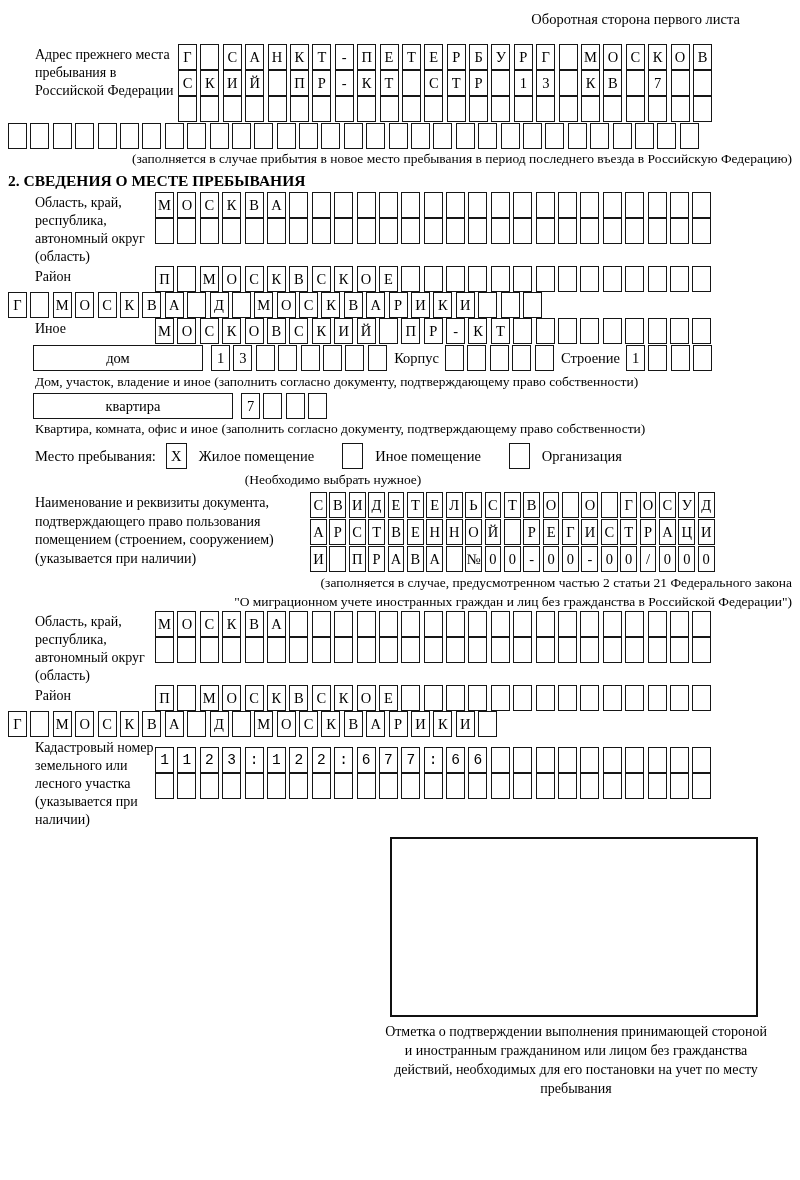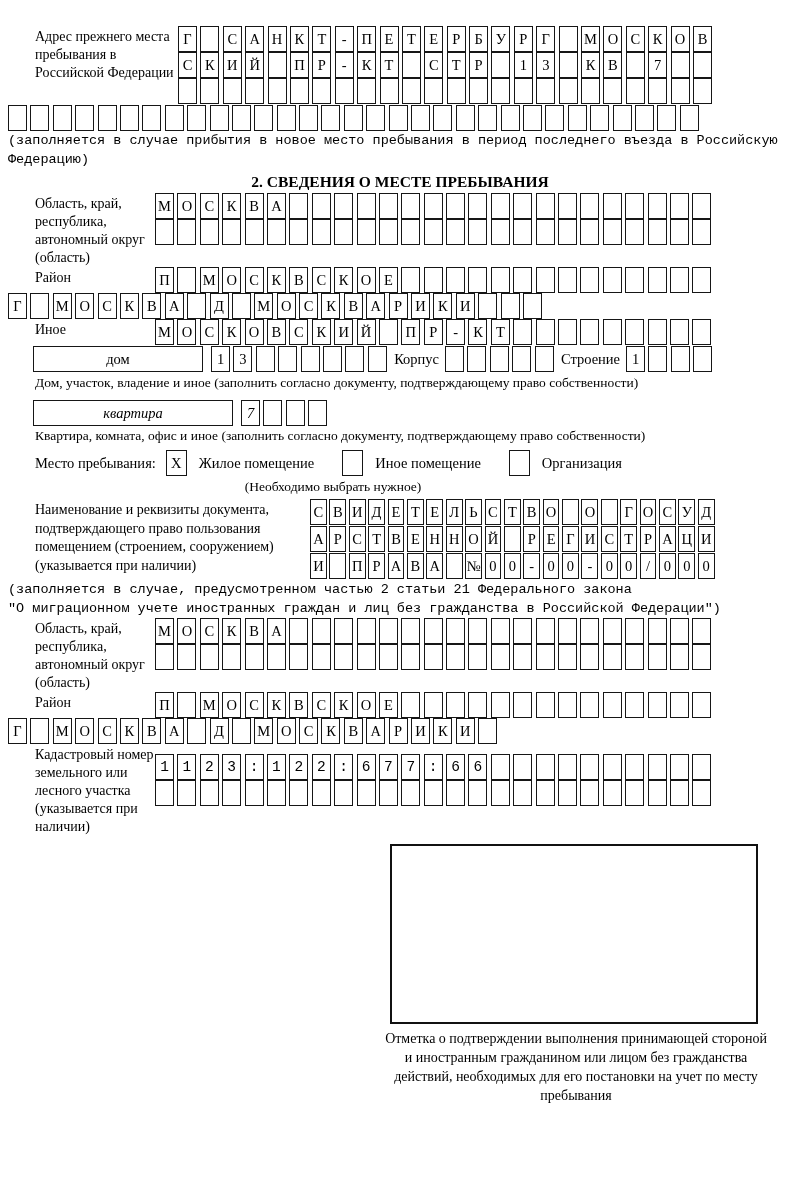--- a/index.html
+++ b/index.html
@@ -21,23 +21,23 @@
   .flabel.doclabel{width:302px;min-width:302px;font-size:14px;line-height:18.5px;}
   .cellrow{white-space:nowrap;height:25px;margin-bottom:1px;}
   .cell{
     display:inline-block;width:17px;height:24px;border:1.5px solid #161616;
     margin-right:3.4px;text-align:center;vertical-align:top;
     font-size:14.5px;line-height:24px;
   }
   .doc .cell{width:14.8px;margin-right:2.6px;}
   .fullrow{margin-top:1px;}
   .note{font-size:13.5px;line-height:19px;padding-left:27px;}
-  .note.center{text-align:left;padding-left:0;font-family:Liberation Mono, monospace;}
+  .note.center{text-align:right;padding-left:0;}
   .sec-title{
-    text-align:center;font-weight:bold;font-size:15.5px;line-height:22px;margin-top:2px;
+    font-weight:bold;font-size:15.5px;line-height:22px;margin-top:2px;
   }
   .sec-title2{
     text-align:center;font-weight:bold;font-size:15.5px;line-height:22px;margin-top:8px;margin-bottom:4px;
   }
   .blk-prev{margin-top:16px;}
   .houserow{display:flex;align-items:flex-start;padding-left:25px;margin-top:1px;}
   .widebox{
     width:168px;height:24px;border:1.6px solid #161616;text-align:center;
     line-height:24px;font-size:14.5px;margin-right:8px;
   }
@@ -54,27 +54,28 @@
   .choosenote{padding-left:0;margin-left:180px;width:290px;text-align:center;}
   .doc{margin-top:3px;}
   .doc .cellrow{margin-bottom:2px;}
   .offset{margin-top:10px;font-family:Liberation Mono, monospace;}
   .stampbox{
     width:364px;height:176px;border:2px solid #111;margin-left:382px;margin-top:8px;
   }
   .stampnote{
     margin-left:372px;width:392px;text-align:center;font-size:14px;line-height:19px;margin-top:5px;
   }
-  .mt2{margin-top:8px;font-style:italic;}
+  .mt2{margin-top:2px;}
 </style>
 </head>
 <body>
 
 <div class="page">
 
+  <div class="hdr">Оборотная сторона первого листа</div>
 
   <div class="frow blk-prev">
     <div class="flabel wide">Адрес прежнего места пребывания в Российской Федерации</div>
     <div>
       <div class="cellrow"><span class="cell">Г</span><span class="cell"></span><span class="cell">С</span><span class="cell">А</span><span class="cell">Н</span><span class="cell">К</span><span class="cell">Т</span><span class="cell">-</span><span class="cell">П</span><span class="cell">Е</span><span class="cell">Т</span><span class="cell">Е</span><span class="cell">Р</span><span class="cell">Б</span><span class="cell">У</span><span class="cell">Р</span><span class="cell">Г</span><span class="cell"></span><span class="cell">М</span><span class="cell">О</span><span class="cell">С</span><span class="cell">К</span><span class="cell">О</span><span class="cell">В</span></div>
       <div class="cellrow"><span class="cell">С</span><span class="cell">К</span><span class="cell">И</span><span class="cell">Й</span><span class="cell"></span><span class="cell">П</span><span class="cell">Р</span><span class="cell">-</span><span class="cell">К</span><span class="cell">Т</span><span class="cell"></span><span class="cell">С</span><span class="cell">Т</span><span class="cell">Р</span><span class="cell"></span><span class="cell">1</span><span class="cell">3</span><span class="cell"></span><span class="cell">К</span><span class="cell">В</span><span class="cell"></span><span class="cell">7</span><span class="cell"></span><span class="cell"></span></div>
       <div class="cellrow"><span class="cell"></span><span class="cell"></span><span class="cell"></span><span class="cell"></span><span class="cell"></span><span class="cell"></span><span class="cell"></span><span class="cell"></span><span class="cell"></span><span class="cell"></span><span class="cell"></span><span class="cell"></span><span class="cell"></span><span class="cell"></span><span class="cell"></span><span class="cell"></span><span class="cell"></span><span class="cell"></span><span class="cell"></span><span class="cell"></span><span class="cell"></span><span class="cell"></span><span class="cell"></span><span class="cell"></span></div>
     </div>
   </div>
   <div class="cellrow fullrow"><span class="cell"></span><span class="cell"></span><span class="cell"></span><span class="cell"></span><span class="cell"></span><span class="cell"></span><span class="cell"></span><span class="cell"></span><span class="cell"></span><span class="cell"></span><span class="cell"></span><span class="cell"></span><span class="cell"></span><span class="cell"></span><span class="cell"></span><span class="cell"></span><span class="cell"></span><span class="cell"></span><span class="cell"></span><span class="cell"></span><span class="cell"></span><span class="cell"></span><span class="cell"></span><span class="cell"></span><span class="cell"></span><span class="cell"></span><span class="cell"></span><span class="cell"></span><span class="cell"></span><span class="cell"></span><span class="cell"></span></div>

